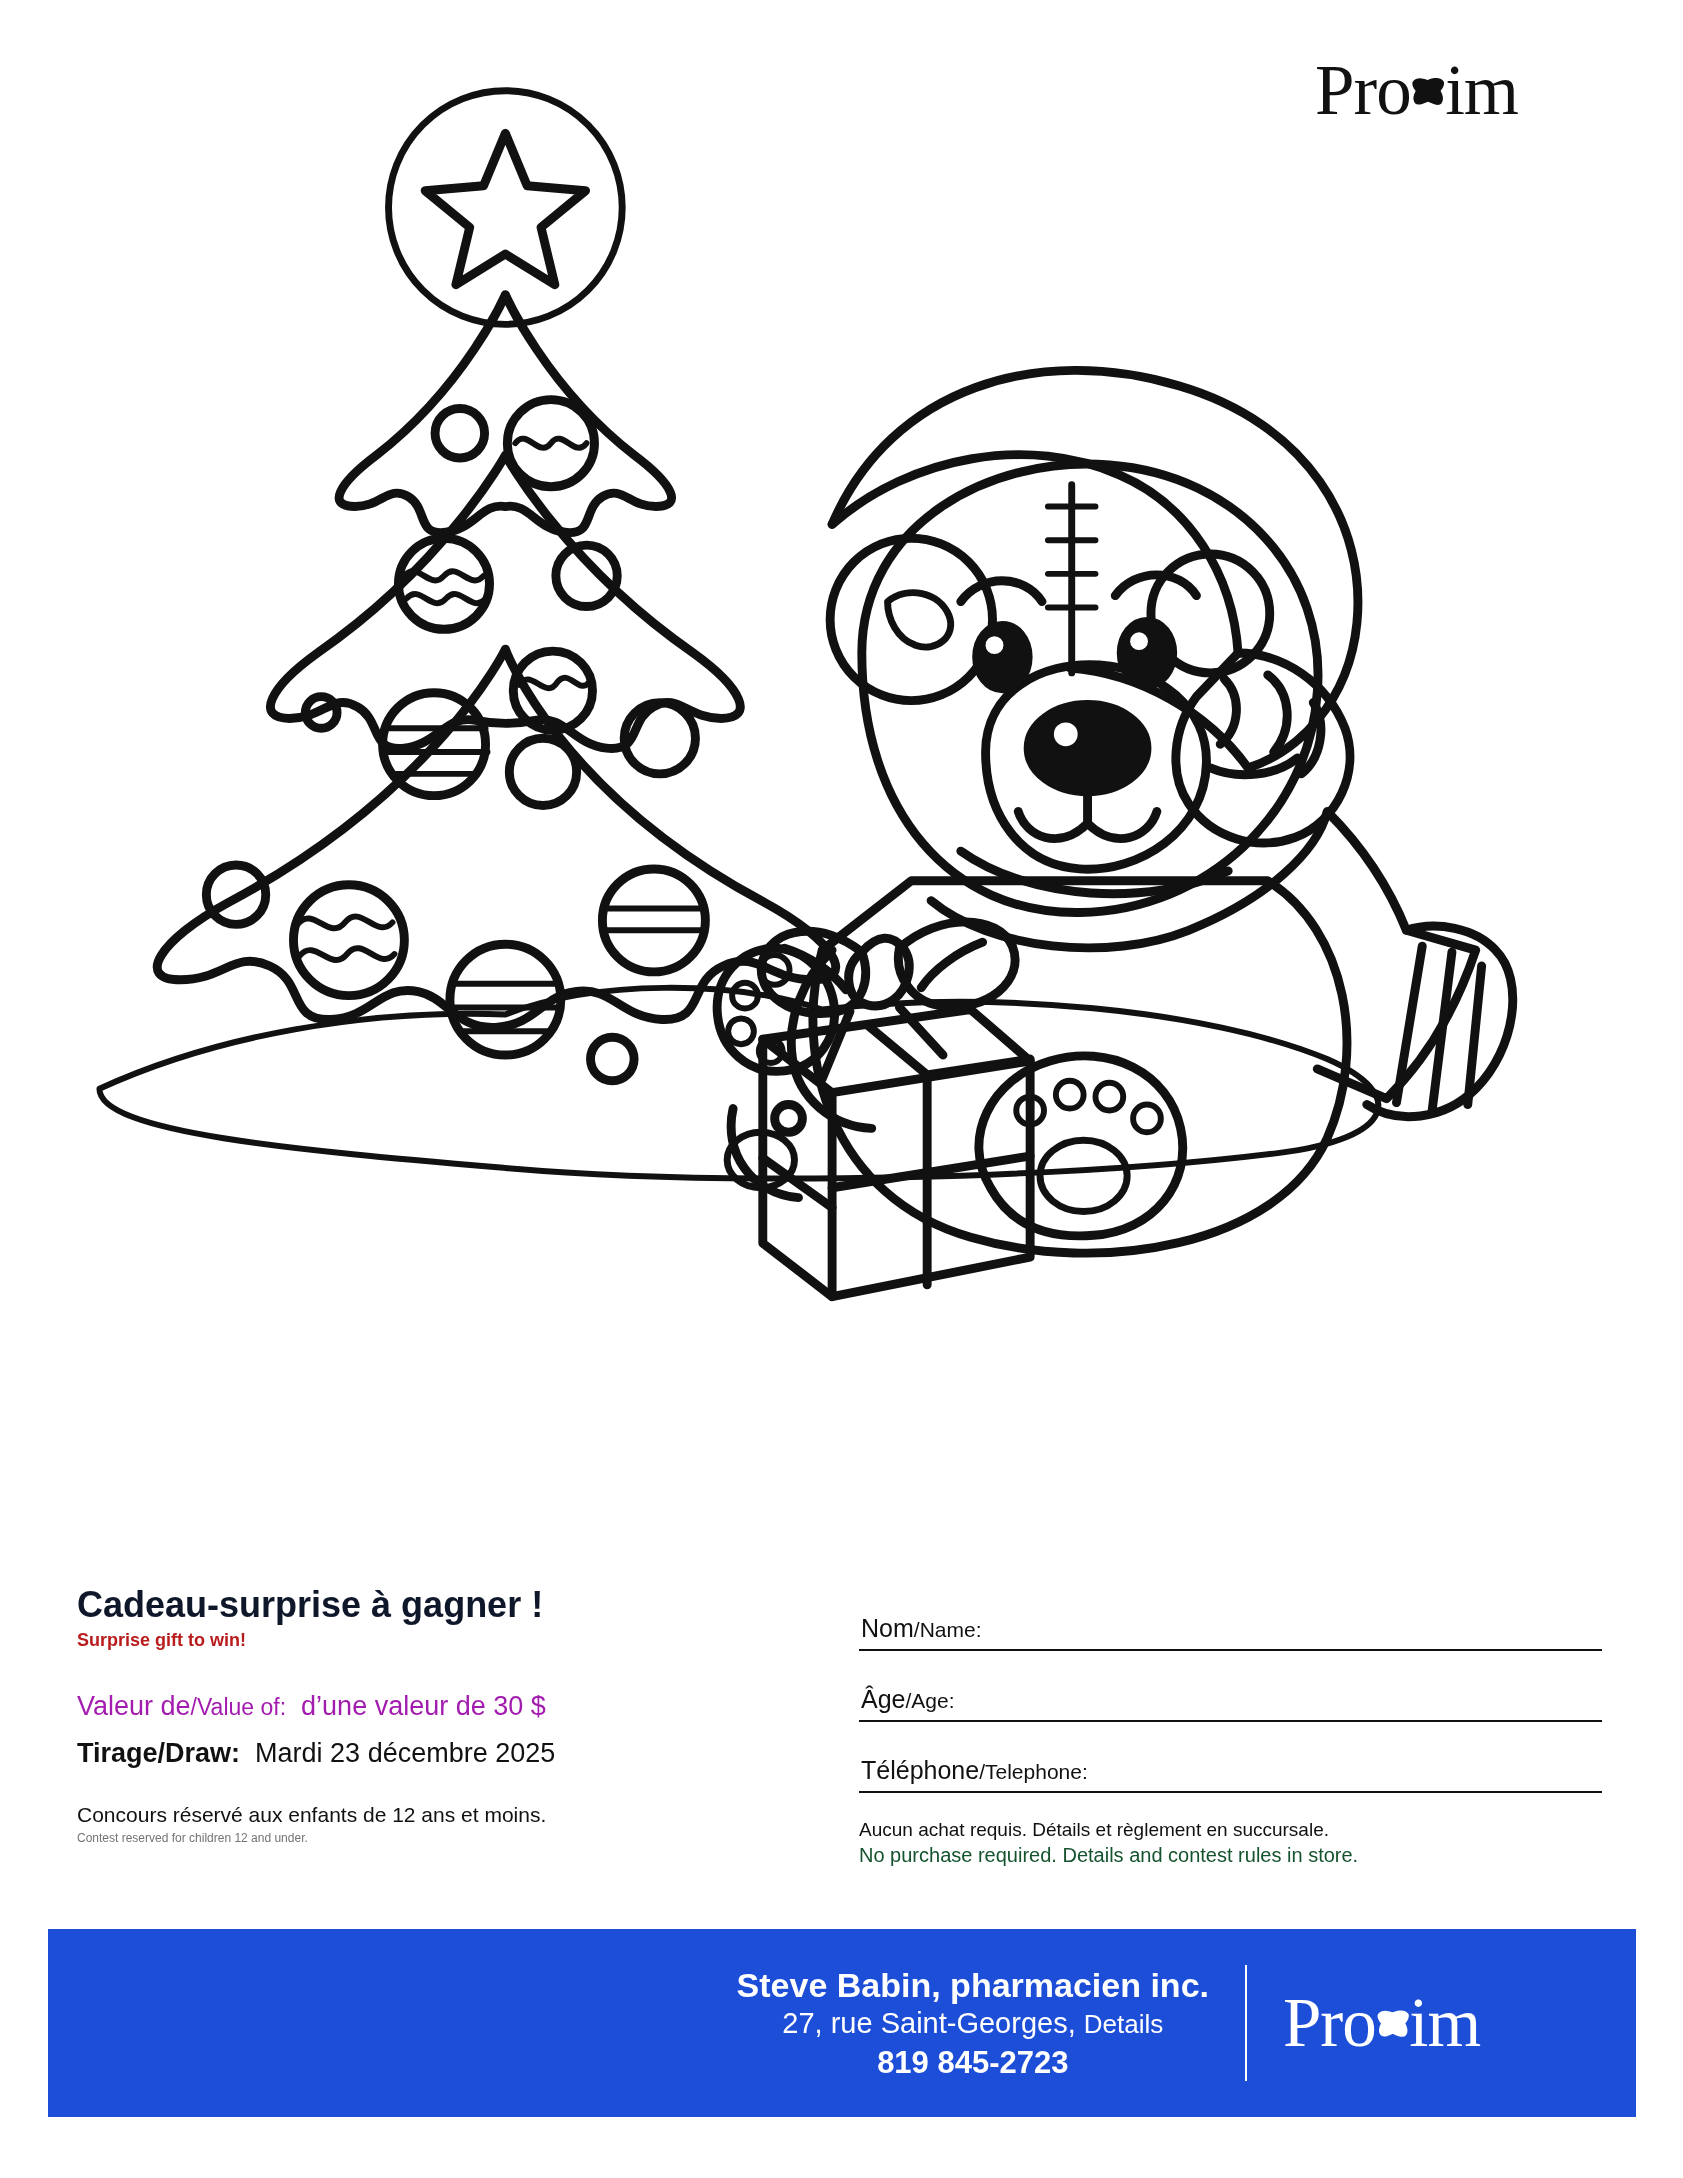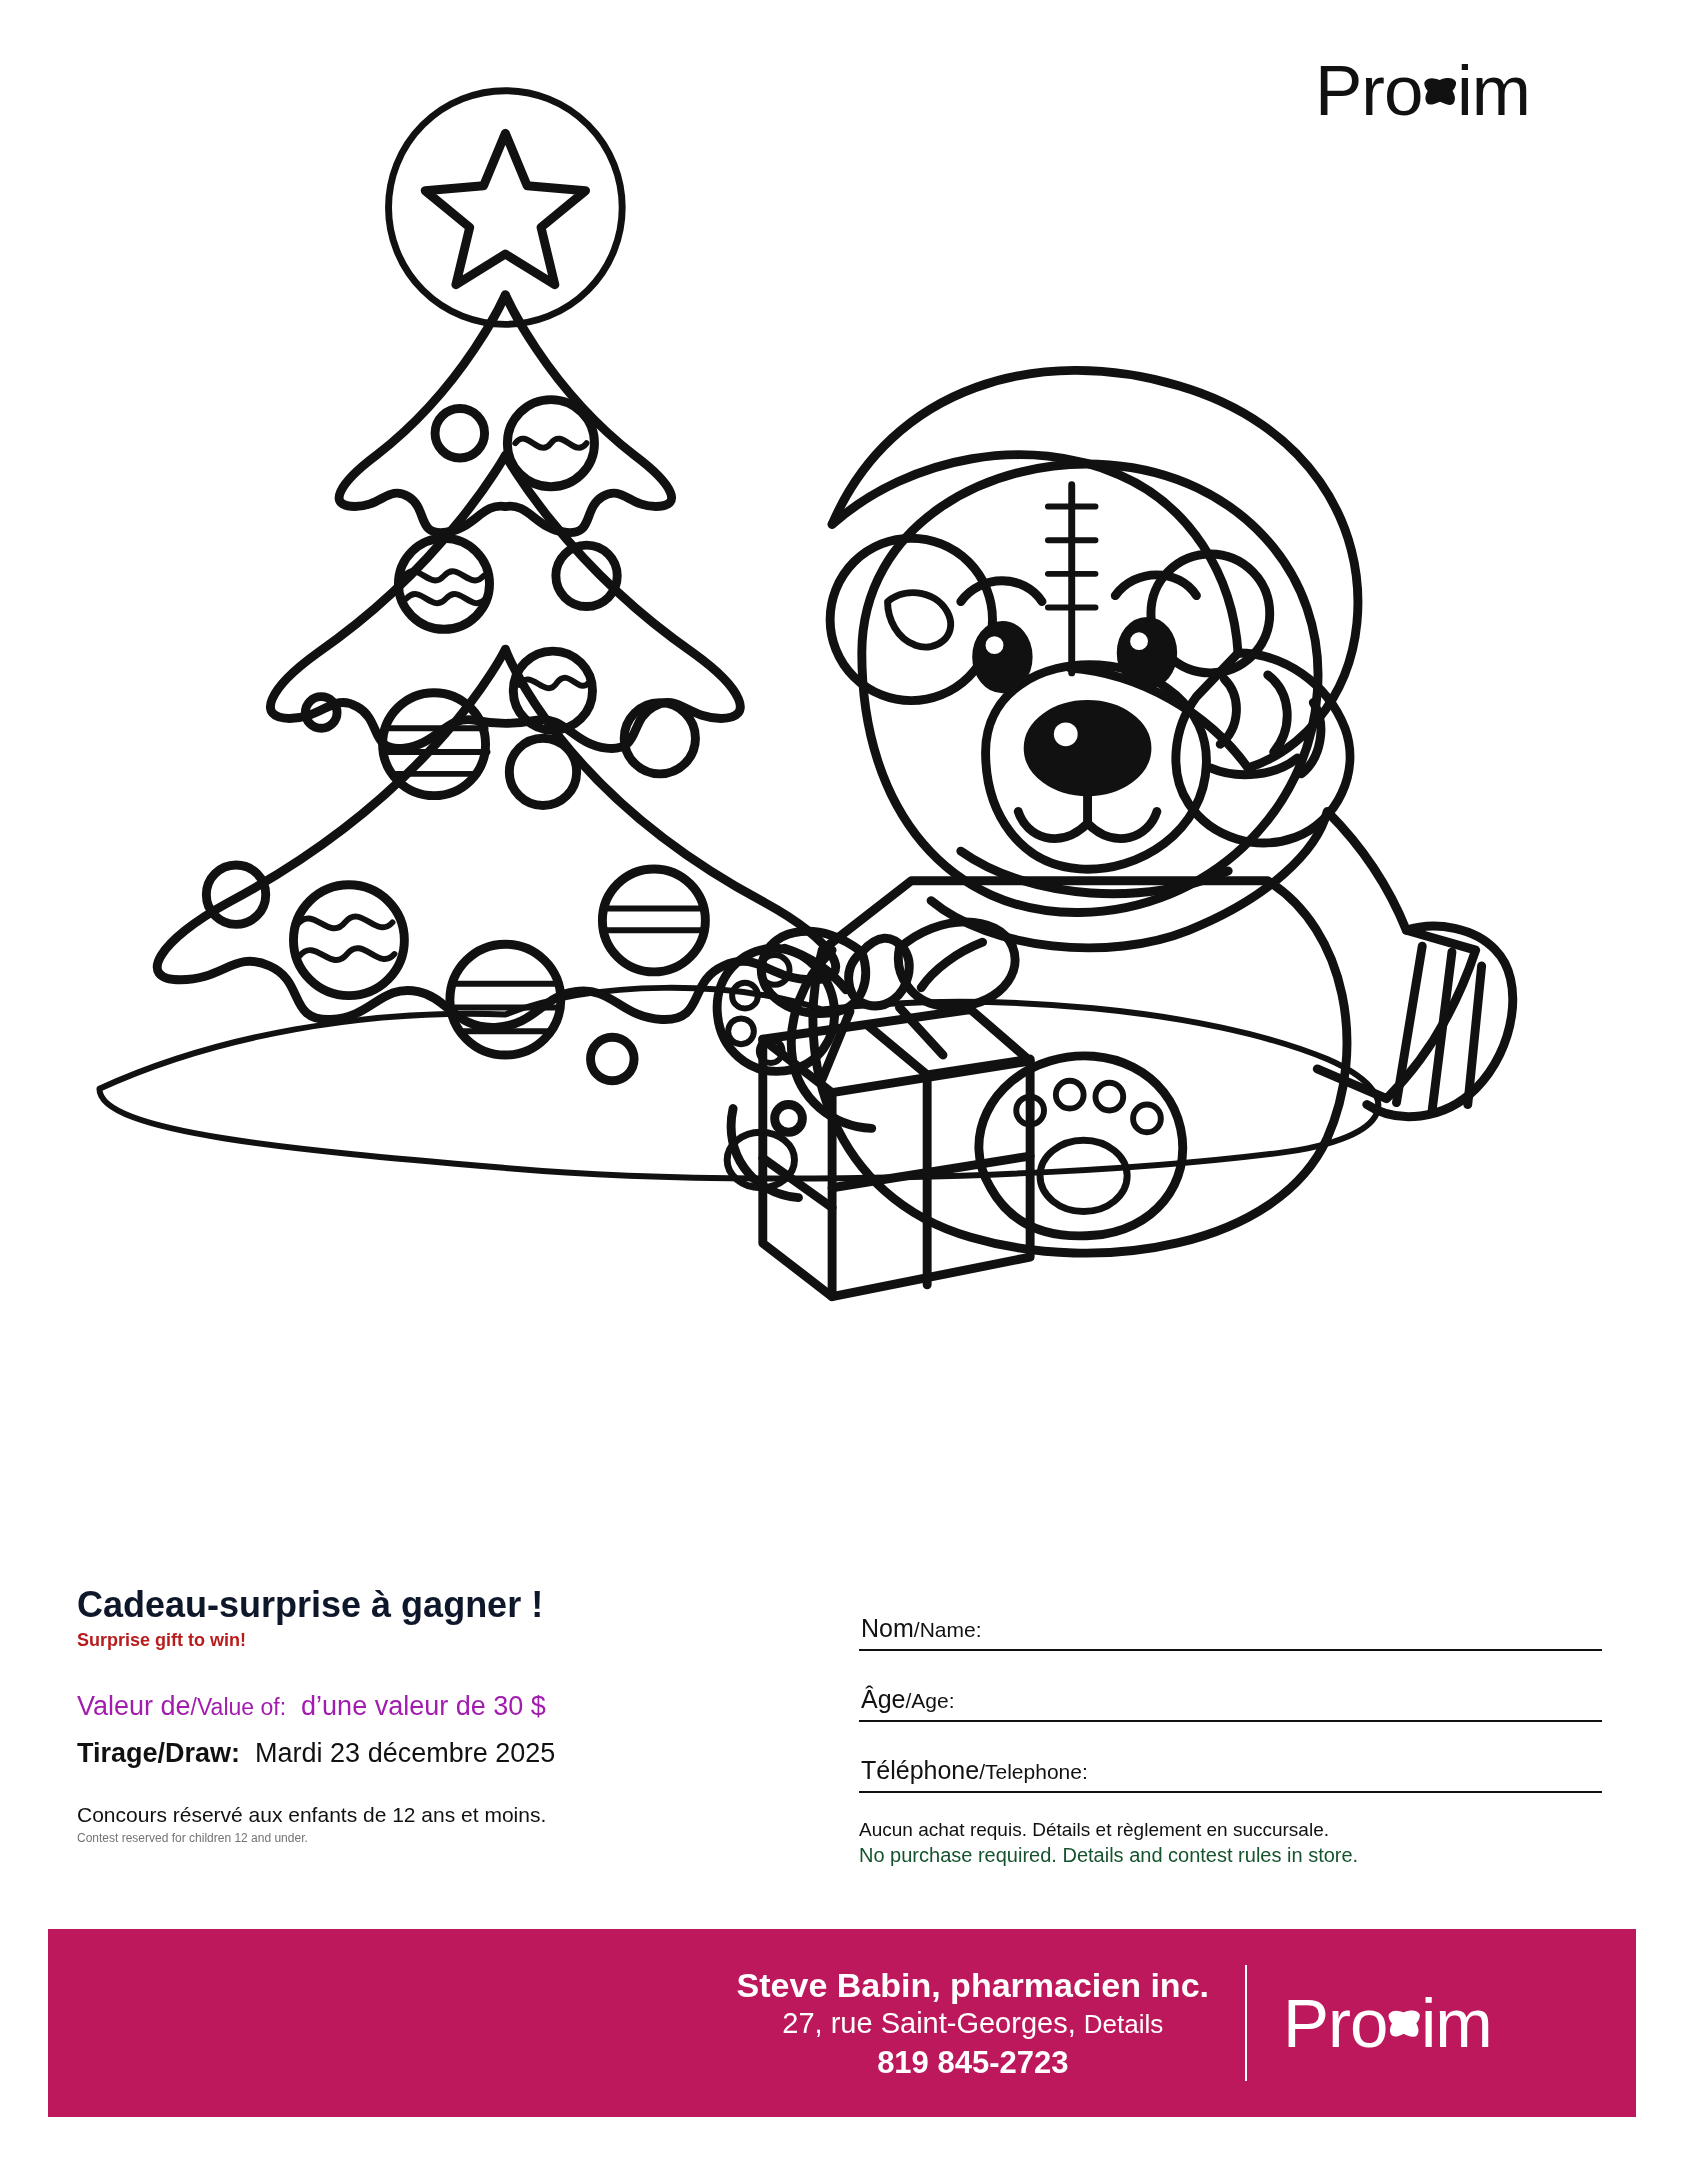--- a/index.html
+++ b/index.html
@@ -24,21 +24,21 @@
 
   
   .header-logo {
     position: absolute;
     top: 51px;
     right: 71px;
     width: 297px;
     height: 79px;
   }
   .proxim-word {
-    font-family: Liberation Sans, sans-serif;
+    font-family: Liberation Serif, serif;
     font-size: 71px;
     letter-spacing: -1px;
     line-height: 79px;
     color: #111111;
     white-space: nowrap;
   }
   .proxim-x {
     position: relative;
     display: inline-block;
     color: transparent;
@@ -173,21 +173,21 @@
     color: #14532d;
   }
 
   
   .footer {
     position: absolute;
     left: 48px;
     top: 1929px;
     width: 1588px;
     height: 188px;
-    background: #be185d;
+    background: #1d4ed8;
     color: #ffffff;
     display: flex;
     align-items: center;
     justify-content: flex-end;
   }
   .footer-text {
     text-align: center;
     padding-right: 36px;
     border-right: 2px solid #ffffff;
     margin-right: 36px;

